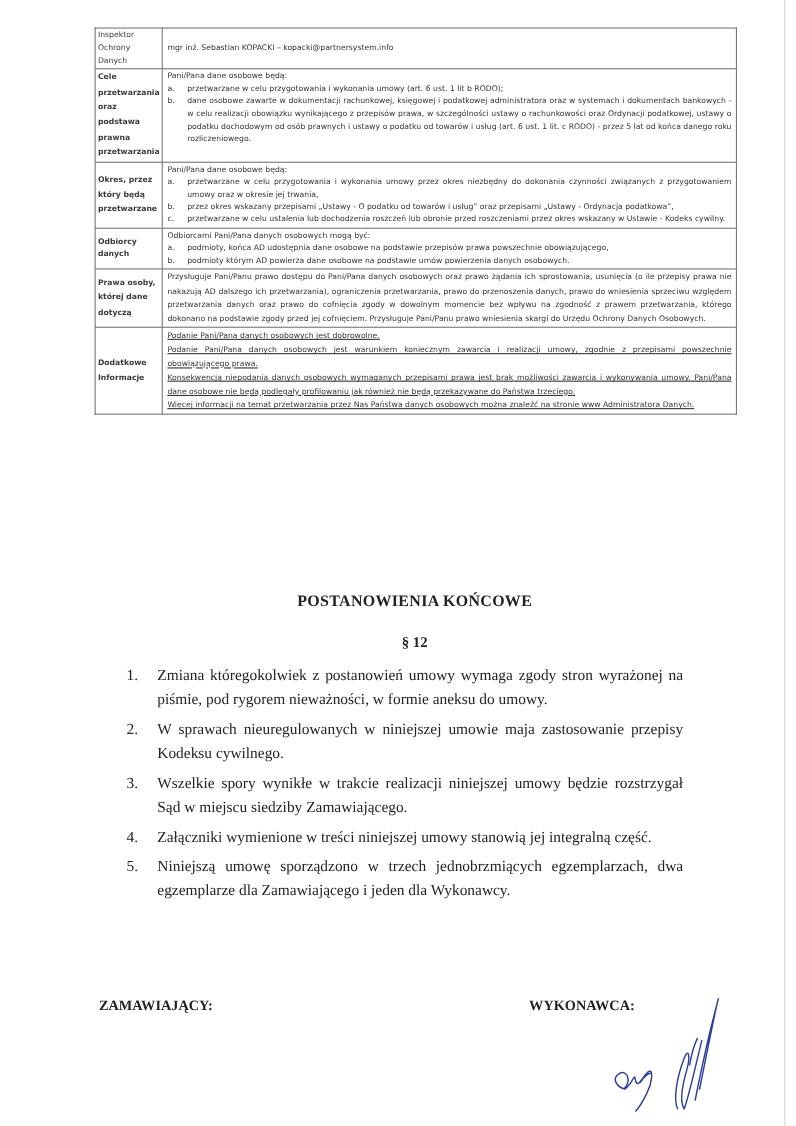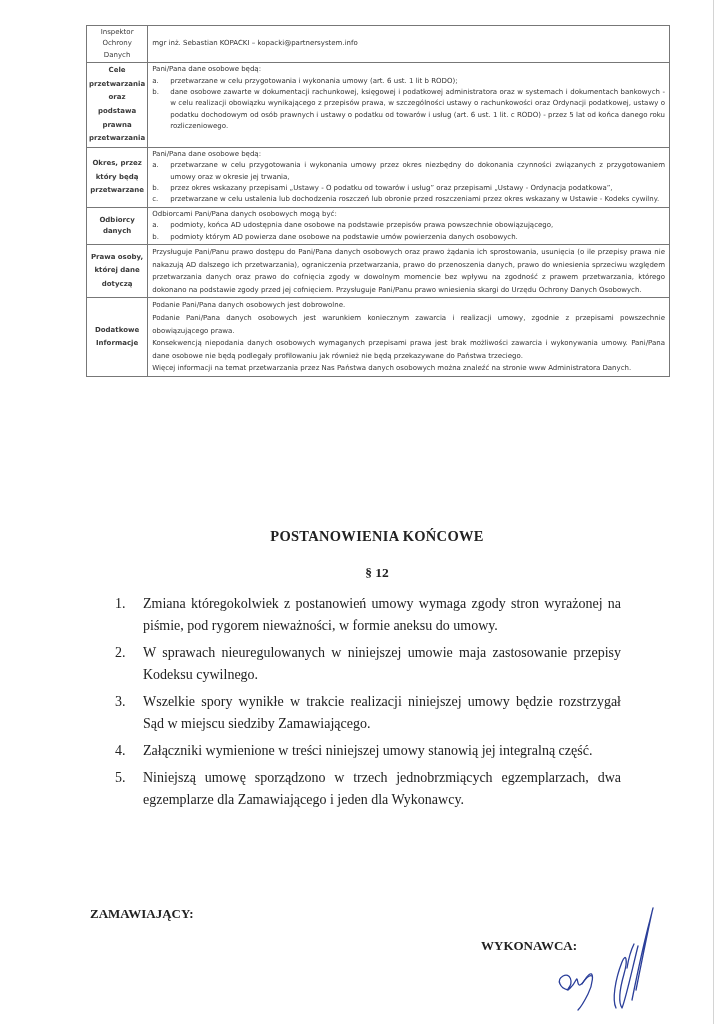--- a/index.html
+++ b/index.html
@@ -12,33 +12,33 @@
       background: #d4d4d4;
     }
     table.rodo {
       position: absolute; left: 86px; top: 25px; width: 584px;
       border-collapse: collapse;
       font-family: "DejaVu Sans", sans-serif; font-size: 7px; line-height: 11.4px;
       color: #333;
     }
     table.rodo td { border: 1px solid #777; vertical-align: top; padding: 1px 4px; }
     table.rodo td.lbl {
-      width: 54px; text-align: center; vertical-align: middle; font-weight: bold;
+      width: 54px; text-align: left; vertical-align: middle; font-weight: bold;
       color: #3a3a3a; padding: 1px 2px; font-size: 7px;
     }
     table.rodo td.lbl.normal { font-weight: normal; }
     table.rodo td.content { text-align: justify; }
     .li { display: flex; }
     .li .mk { width: 18px; flex: 0 0 18px; }
     .li .tx { flex: 1; text-align: justify; }
     .row-iod td { padding-top: 1px; padding-bottom: 1px; }
     .row-iod td.content { vertical-align: middle; }
 
     .final {
-      position: absolute; left: 0; top: 528px; width: 724px;
+      position: absolute; left: 0; top: 539px; width: 724px;
       font-family: "Liberation Serif", "DejaVu Serif", serif; color: #222;
     }
     .final .h1 {
       text-align: center; font-weight: bold; font-size: 14.5px; letter-spacing: 0.3px;
       margin-left: 30px;
     }
     .final .h2 {
       text-align: center; font-weight: bold; font-size: 13.5px; margin-top: 20px;
       margin-left: 30px;
     }
@@ -47,21 +47,21 @@
       position: relative; margin-left: 143px; width: 478px;
       font-size: 14px; line-height: 22px; text-align: justify; margin-bottom: 5px;
     }
     .final li .num { position: absolute; left: -28px; top: 0; }
 
     .sig-left {
       position: absolute; left: 90px; top: 906px;
       font-family: "Liberation Serif", serif; font-weight: bold; font-size: 13px;
     }
     .sig-right {
-      position: absolute; left: 481px; top: 938px;
+      position: absolute; left: 481px; top: 906px;
       font-family: "Liberation Serif", serif; font-weight: bold; font-size: 13px;
     }
     .signature { position: absolute; left: 530px; top: 890px; width: 140px; height: 134px; }
   </style>
 </head>
 <body>
 
 <div class="scan-edge"></div>
 
 <table class="rodo">
@@ -115,21 +115,21 @@
             <span class="tx">podmioty którym AD powierza dane osobowe na podstawie umów powierzenia danych osobowych.</span>
           </div>
     </td>
   </tr>
   <tr>
     <td class="lbl" style="line-height:13.6px;">Prawa osoby, której dane dotyczą</td>
     <td class="content" style="line-height:12.6px;">Przysługuje Pani/Panu prawo dostępu do Pani/Pana danych osobowych oraz prawo żądania ich sprostowania, usunięcia (o ile przepisy prawa nie nakazują AD dalszego ich przetwarzania), ograniczenia przetwarzania, prawo do przenoszenia danych, prawo do wniesienia sprzeciwu względem przetwarzania danych oraz prawo do cofnięcia zgody w dowolnym momencie bez wpływu na zgodność z prawem przetwarzania, którego dokonano na podstawie zgody przed jej cofnięciem. Przysługuje Pani/Panu prawo wniesienia skargi do Urzędu Ochrony Danych Osobowych.</td>
   </tr>
   <tr>
     <td class="lbl" style="line-height:13.6px;">Dodatkowe Informacje</td>
-    <td class="content" style="line-height:12.6px;">
+    <td class="content" style="line-height:12.6px;text-decoration:underline;">
       <div>Podanie Pani/Pana danych osobowych jest dobrowolne.</div>
       <div>Podanie Pani/Pana danych osobowych jest warunkiem koniecznym zawarcia i realizacji umowy, zgodnie z przepisami powszechnie obowiązującego prawa.</div>
       <div>Konsekwencją niepodania danych osobowych wymaganych przepisami prawa jest brak możliwości zawarcia i wykonywania umowy. Pani/Pana dane osobowe nie będą podlegały profilowaniu jak również nie będą przekazywane do Państwa trzeciego.</div>
       <div>Więcej informacji na temat przetwarzania przez Nas Państwa danych osobowych można znaleźć na stronie www Administratora Danych.</div>
     </td>
   </tr>
 </tbody>
   </table>
 
 <div class="final">

